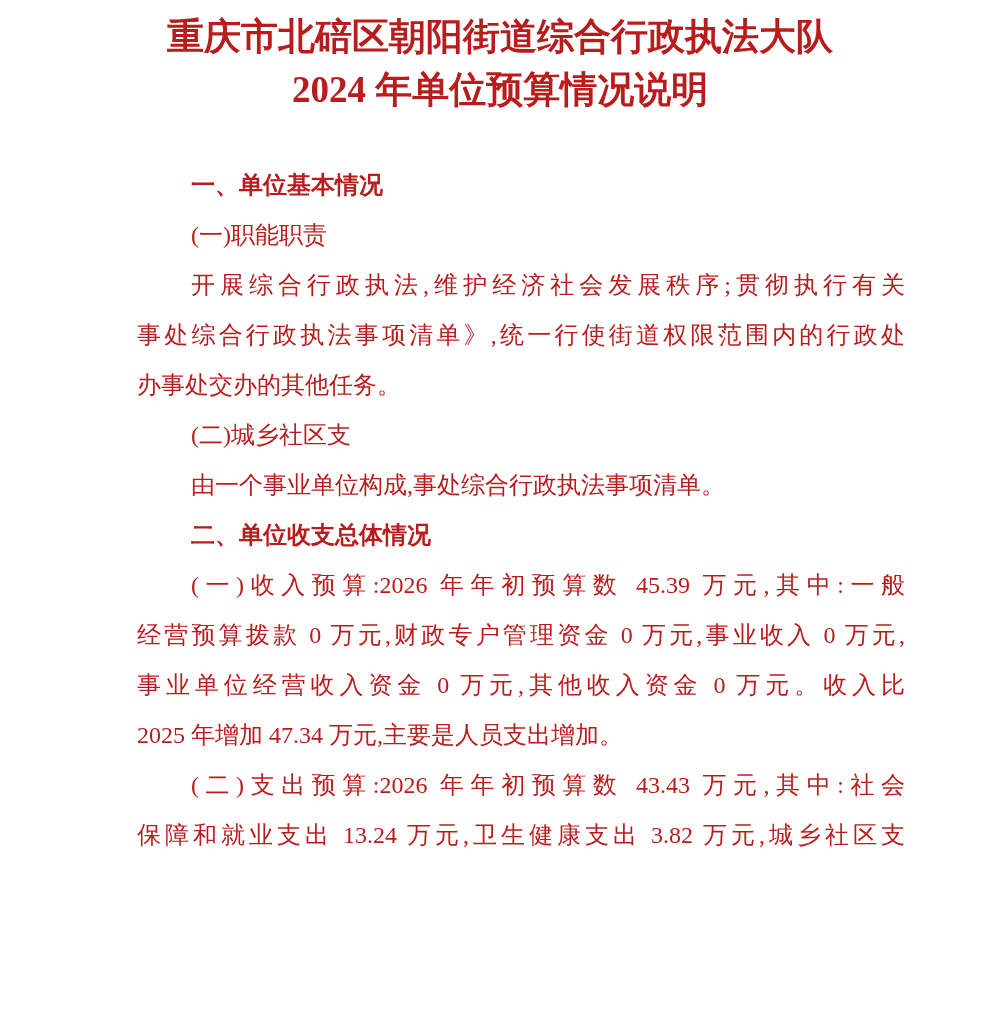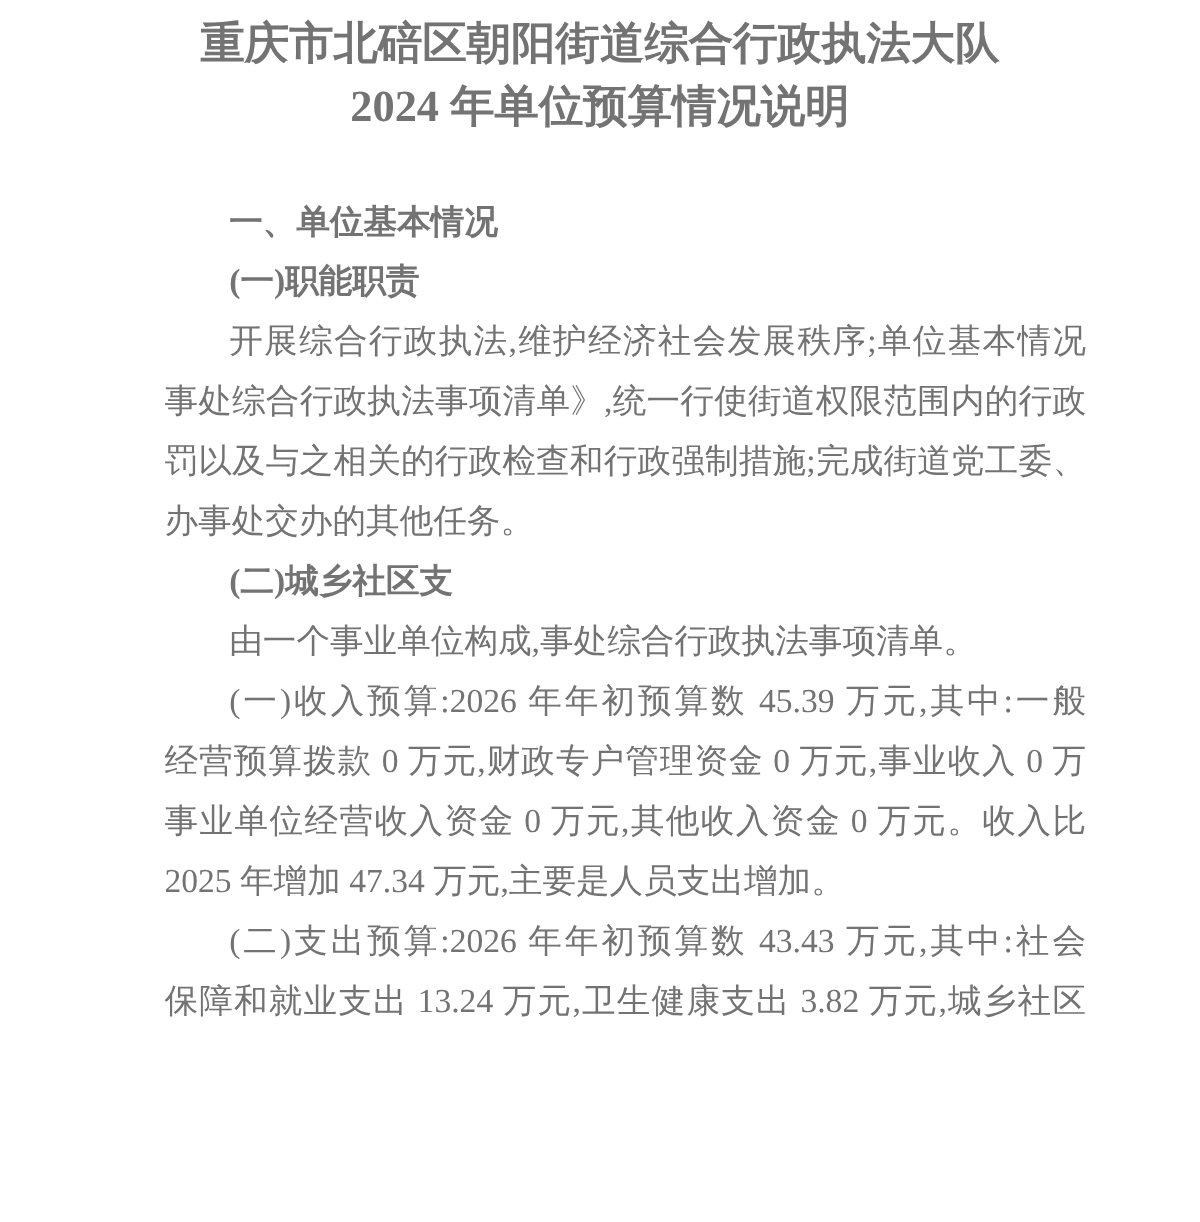--- a/index.html
+++ b/index.html
@@ -1,87 +1,87 @@
 <!DOCTYPE html>
 <html><head>
 <meta charset="utf-8">
 <style>
   html, body { margin: 0; padding: 0; }
   .page {
     position: relative;
     width: 1000px;
     height: 1018px;
     background: #ffffff;
-    color: #737373;
+    color: #b91c1c;
     overflow: hidden;
     font-family: "Liberation Serif", "DejaVu Serif", serif;
   }
   .title-block {
     position: absolute;
     top: 10px;
     left: 0;
     width: 1000px;
     text-align: center;
     font-weight: bold;
     font-size: 37px;
   }
   .title-line { height: 53px; line-height: 53px; white-space: nowrap; }
   .body-block {
     position: absolute;
     top: 160px;
     left: 137px;
     width: 768px;
-    font-size: 28px;
+    font-size: 24px;
   }
   .line {
     height: 50px;
     line-height: 50px;
     overflow: hidden;
     text-align: left;
   }
   .indent { padding-left: 54px; }
   
   .j { text-align: justify; text-align-last: justify; }
   
   .h1 {
     font-family: "Liberation Sans", "DejaVu Sans", sans-serif;
     font-weight: bold;
   }
   
-  .sub { font-weight: bold; }
+  .sub { font-weight: normal; }
 </style>
 </head>
 <body>
 
 <div class="page">
 
   <div class="title-block">
     <div class="title-line">重庆市北碚区朝阳街道综合行政执法大队</div>
     <div class="title-line">2024 年单位预算情况说明</div>
   </div>
 
   <div class="body-block">
 
     <div class="line h1 indent">一、单位基本情况</div>
 
     <div class="line sub indent">(一)职能职责</div>
 
     <div>
-      <div class="line j indent">开展综合行政执法,维护经济社会发展秩序;单位基本情况</div>
+      <div class="line j indent">开展综合行政执法,维护经济社会发展秩序;贯彻执行有关</div>
       <div class="line j">事处综合行政执法事项清单》,统一行使街道权限范围内的行政处</div>
-      <div class="line j">罚以及与之相关的行政检查和行政强制措施;完成街道党工委、</div>
       <div class="line">办事处交办的其他任务。</div>
     </div>
 
     <div class="line sub indent">(二)城乡社区支</div>
 
     <div>
       <div class="line indent">由一个事业单位构成,事处综合行政执法事项清单。</div>
     </div>
 
+    <div class="line h1 indent">二、单位收支总体情况</div>
 
     <div>
       <div class="line j indent">(一)收入预算:2026 年年初预算数 45.39 万元,其中:一般</div>
       <div class="line j">经营预算拨款 0 万元,财政专户管理资金 0 万元,事业收入 0 万元,</div>
       <div class="line j">事业单位经营收入资金 0 万元,其他收入资金 0 万元。收入比</div>
       <div class="line">2025 年增加 47.34 万元,主要是人员支出增加。</div>
     </div>
 
     <div>
       <div class="line j indent">(二)支出预算:2026 年年初预算数 43.43 万元,其中:社会</div>

